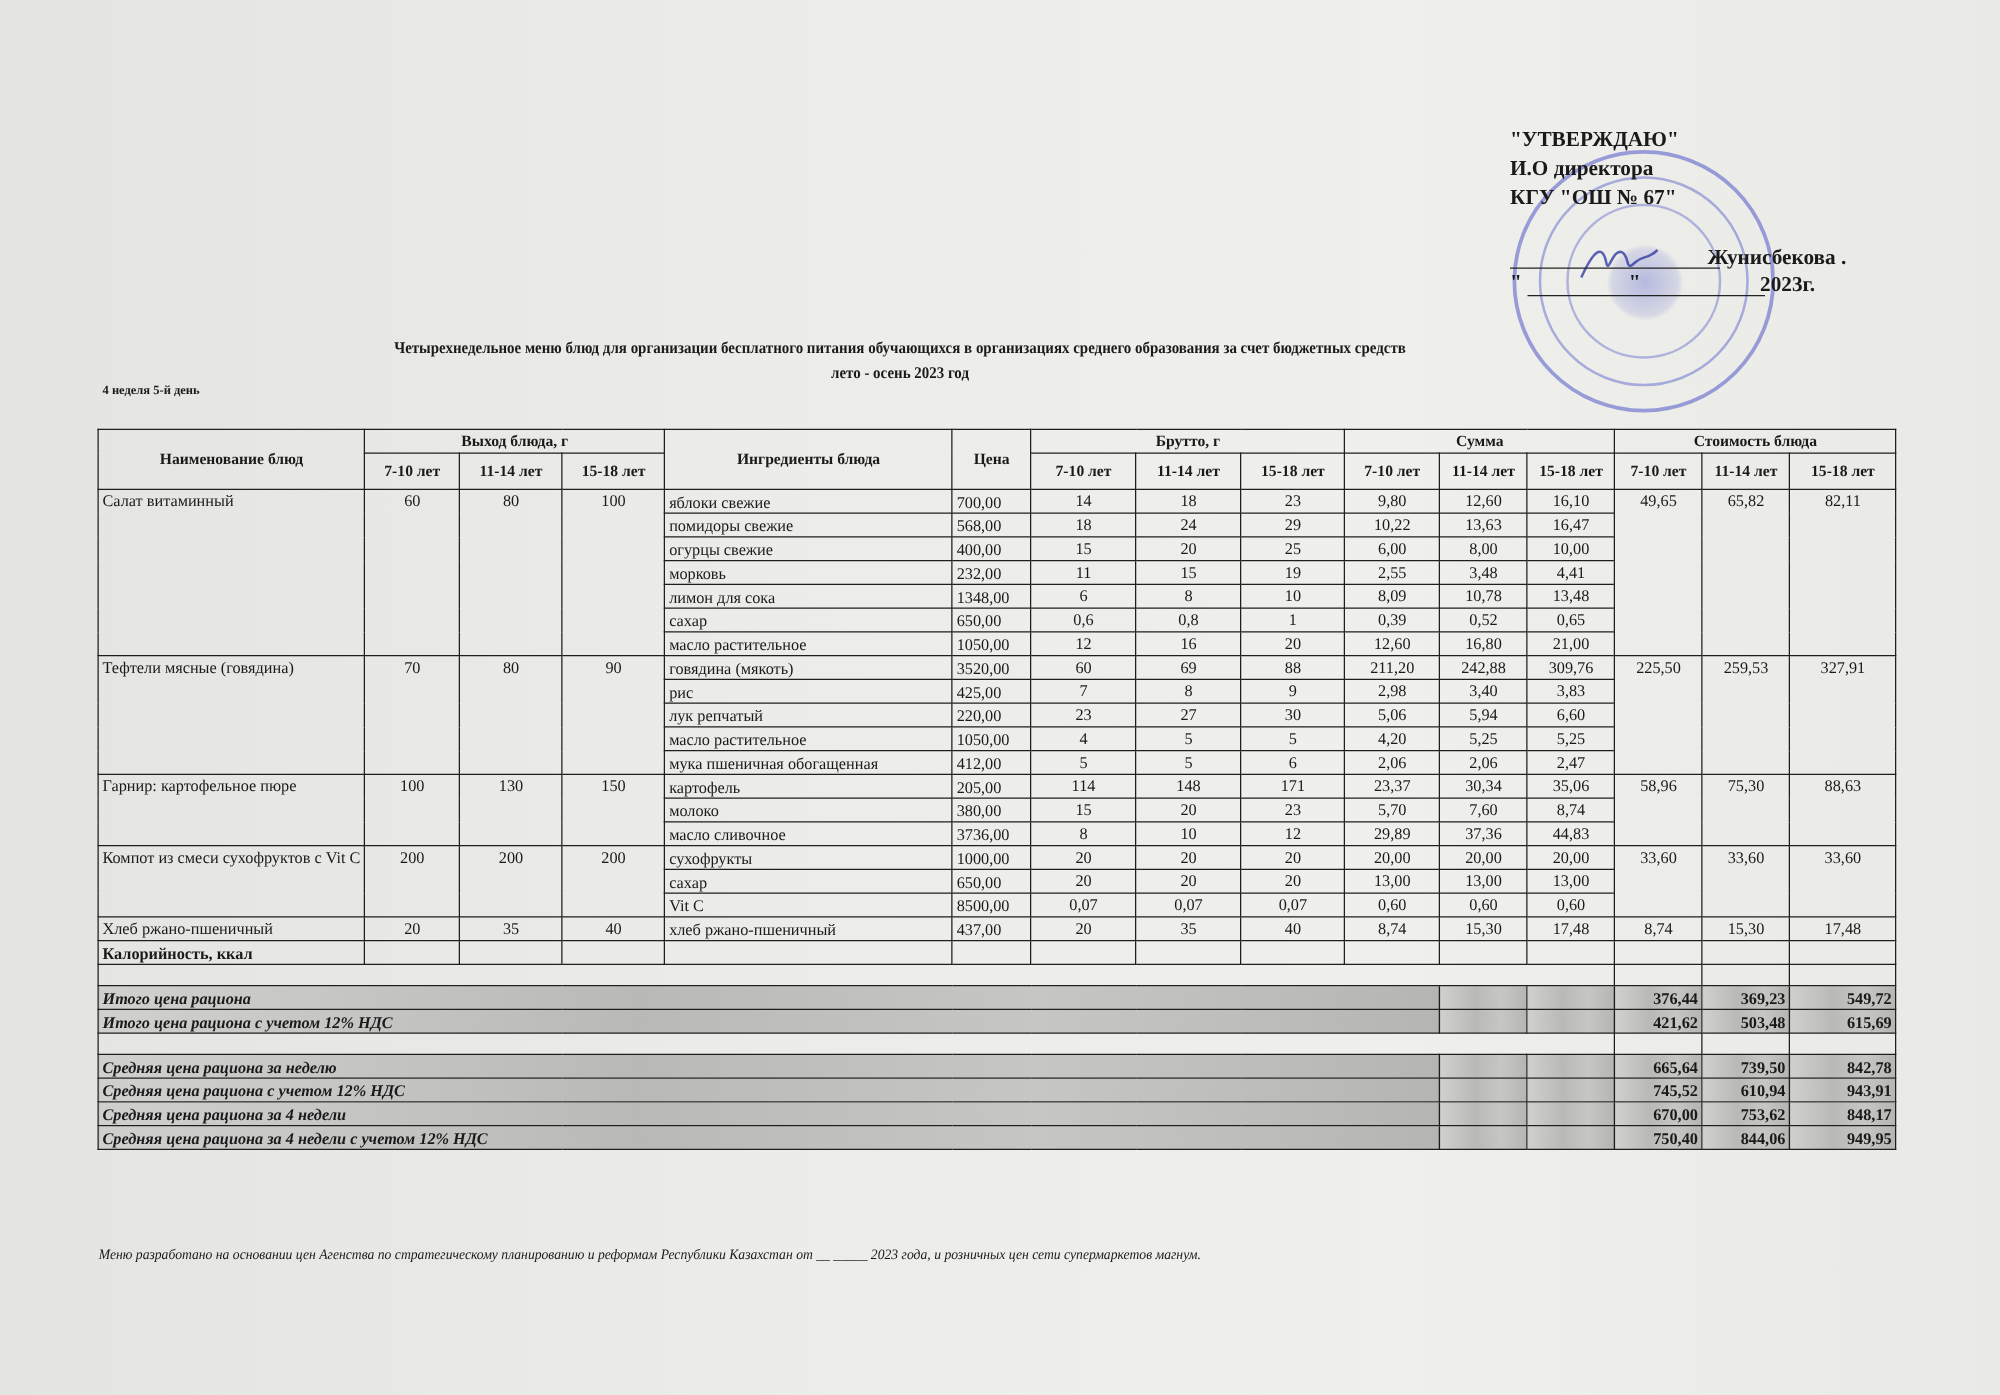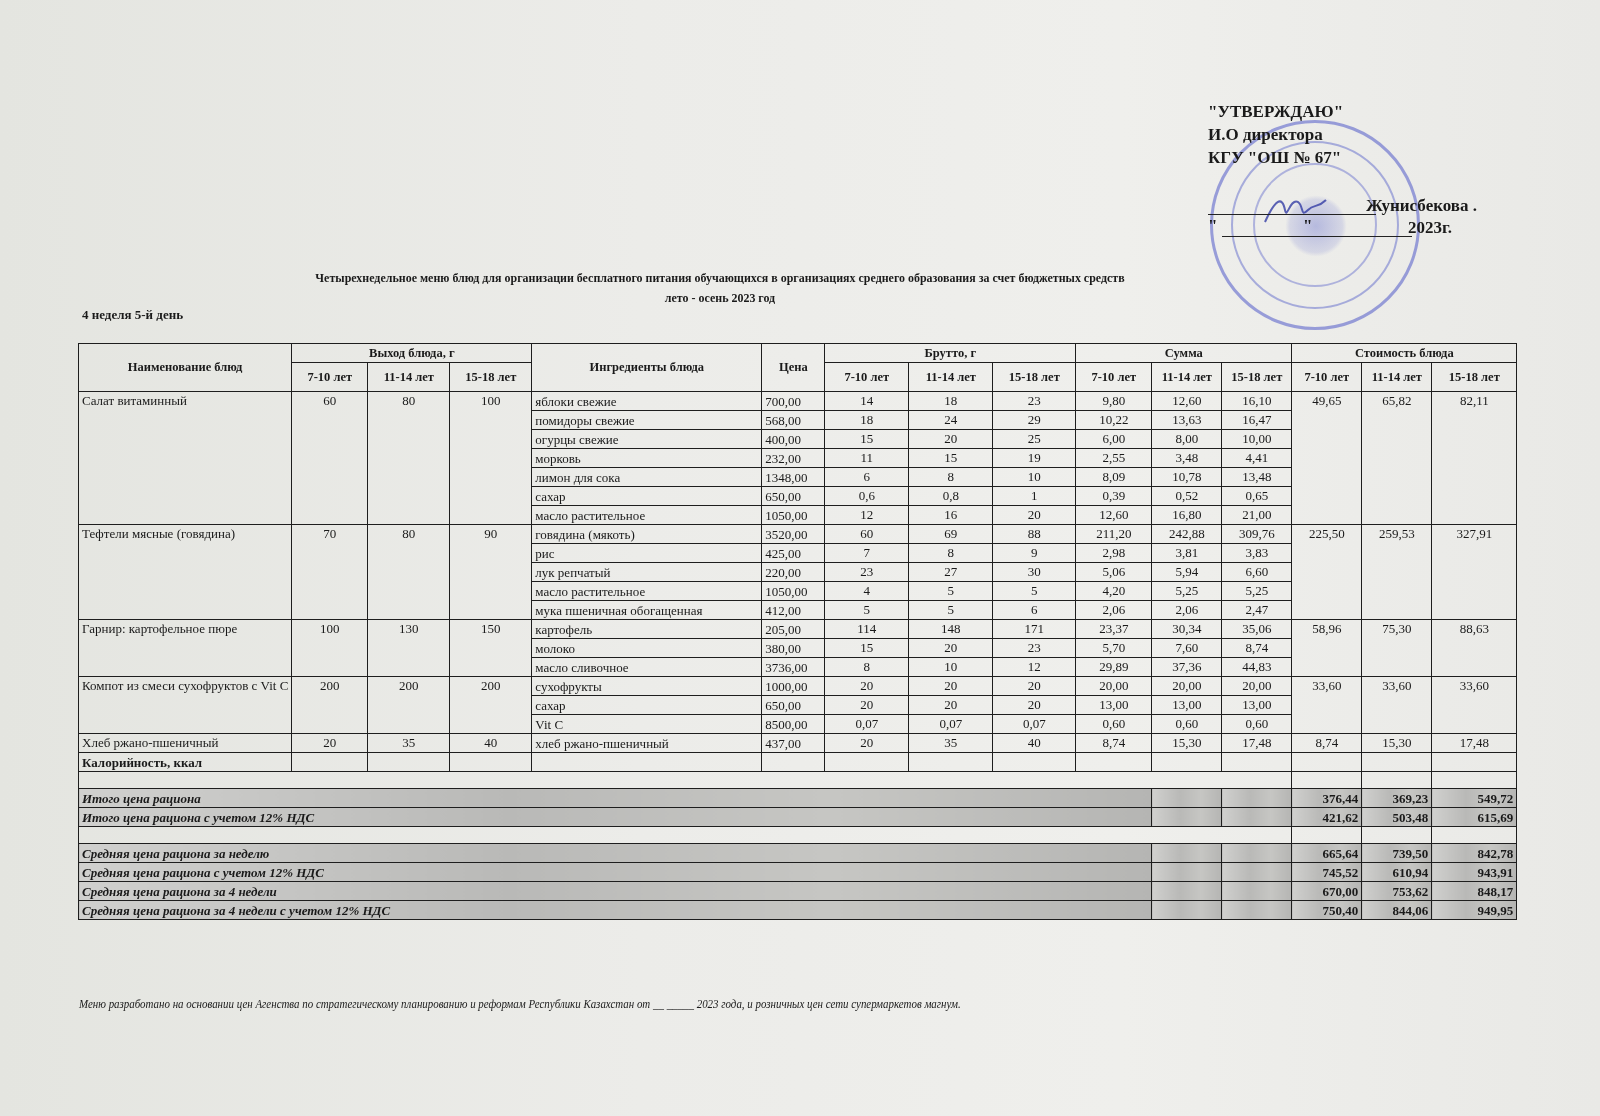--- a/index.html
+++ b/index.html
@@ -16,21 +16,21 @@
   .date-q2{position:absolute;left:95px;top:-2px;}
   .date-year{position:absolute;left:200px;top:0;}
   .stamp{position:absolute;left:1210px;top:120px;width:210px;height:210px;border-radius:50%;border:3px solid rgba(80,90,200,0.55);box-sizing:border-box;}
   .stamp .ring{position:absolute;left:18px;top:18px;right:18px;bottom:18px;border-radius:50%;border:2px solid rgba(80,90,200,0.45);}
   .stamp .ring2{position:absolute;left:40px;top:40px;right:40px;bottom:40px;border-radius:50%;border:2px solid rgba(80,90,200,0.4);}
   .stamp .sun{position:absolute;left:72px;top:72px;width:62px;height:62px;border-radius:50%;background:radial-gradient(circle,rgba(80,90,200,0.35) 0%,rgba(80,90,200,0.15) 60%,transparent 70%);}
   .signature{position:absolute;left:1260px;top:190px;width:70px;height:40px;}
   .title{position:absolute;left:0;width:1600px;text-align:center;font-weight:bold;font-size:13px;transform:scaleX(0.92);}
   .title.t1{top:270px;left:-80px;}
   .title.t2{top:290px;left:-80px;}
-  .dayline{position:absolute;left:82px;top:307px;font-weight:bold;font-size:13px;}
+  .dayline{position:absolute;left:82px;top:307px;font-weight:bold;font-size:10px;}
   table.menu{position:absolute;left:78px;top:343px;border-collapse:collapse;font-size:13px;table-layout:fixed;}
   table.menu td,table.menu th{border:1.5px solid #1e1e1e;padding:0 3px;height:18px;line-height:17px;white-space:nowrap;overflow:hidden;}
   table.menu th{font-weight:bold;font-size:12.5px;}
   table.menu th.tall{height:28px;}
   td.c{text-align:center;vertical-align:top;}
   td.r{text-align:left;}
   td.l{text-align:left;}
   td.dish{vertical-align:top;white-space:normal;margin-left:20px;}
   td.cost{vertical-align:top;text-align:center;}
   tr.sum td{font-weight:bold;font-style:italic;background:linear-gradient(90deg,#d0d0ce 0%,#b9b9b7 40%,#c6c6c3 70%,#b5b5b3 100%);margin-left:16px;}
@@ -213,21 +213,21 @@
           <td class="cost" rowspan="5">259,53</td>
           <td class="cost" rowspan="5">327,91</td>
         </tr>
         <tr>
           <td class="l">рис</td>
           <td class="r">425,00</td>
           <td class="c">7</td>
           <td class="c">8</td>
           <td class="c">9</td>
           <td class="c">2,98</td>
-          <td class="c">3,81</td>
+          <td class="c">3,40</td>
           <td class="c">3,83</td>
         </tr>
         <tr>
           <td class="l">лук репчатый</td>
           <td class="r">220,00</td>
           <td class="c">23</td>
           <td class="c">27</td>
           <td class="c">30</td>
           <td class="c">5,06</td>
           <td class="c">5,94</td>

